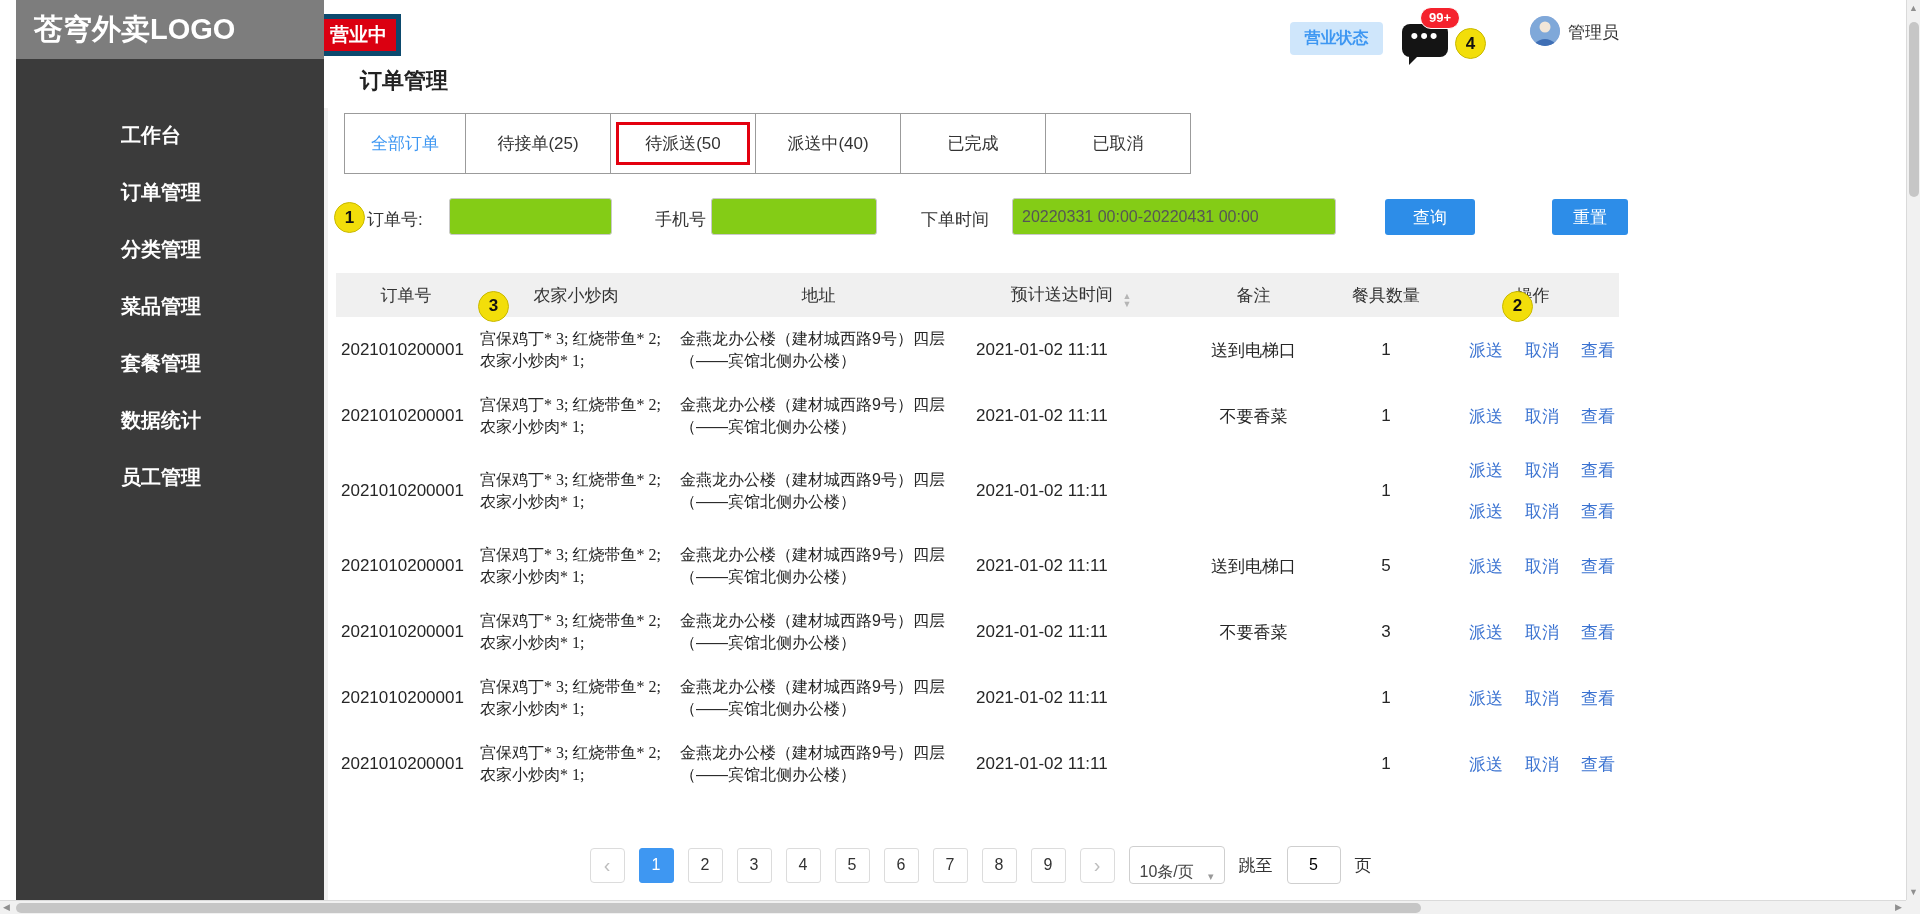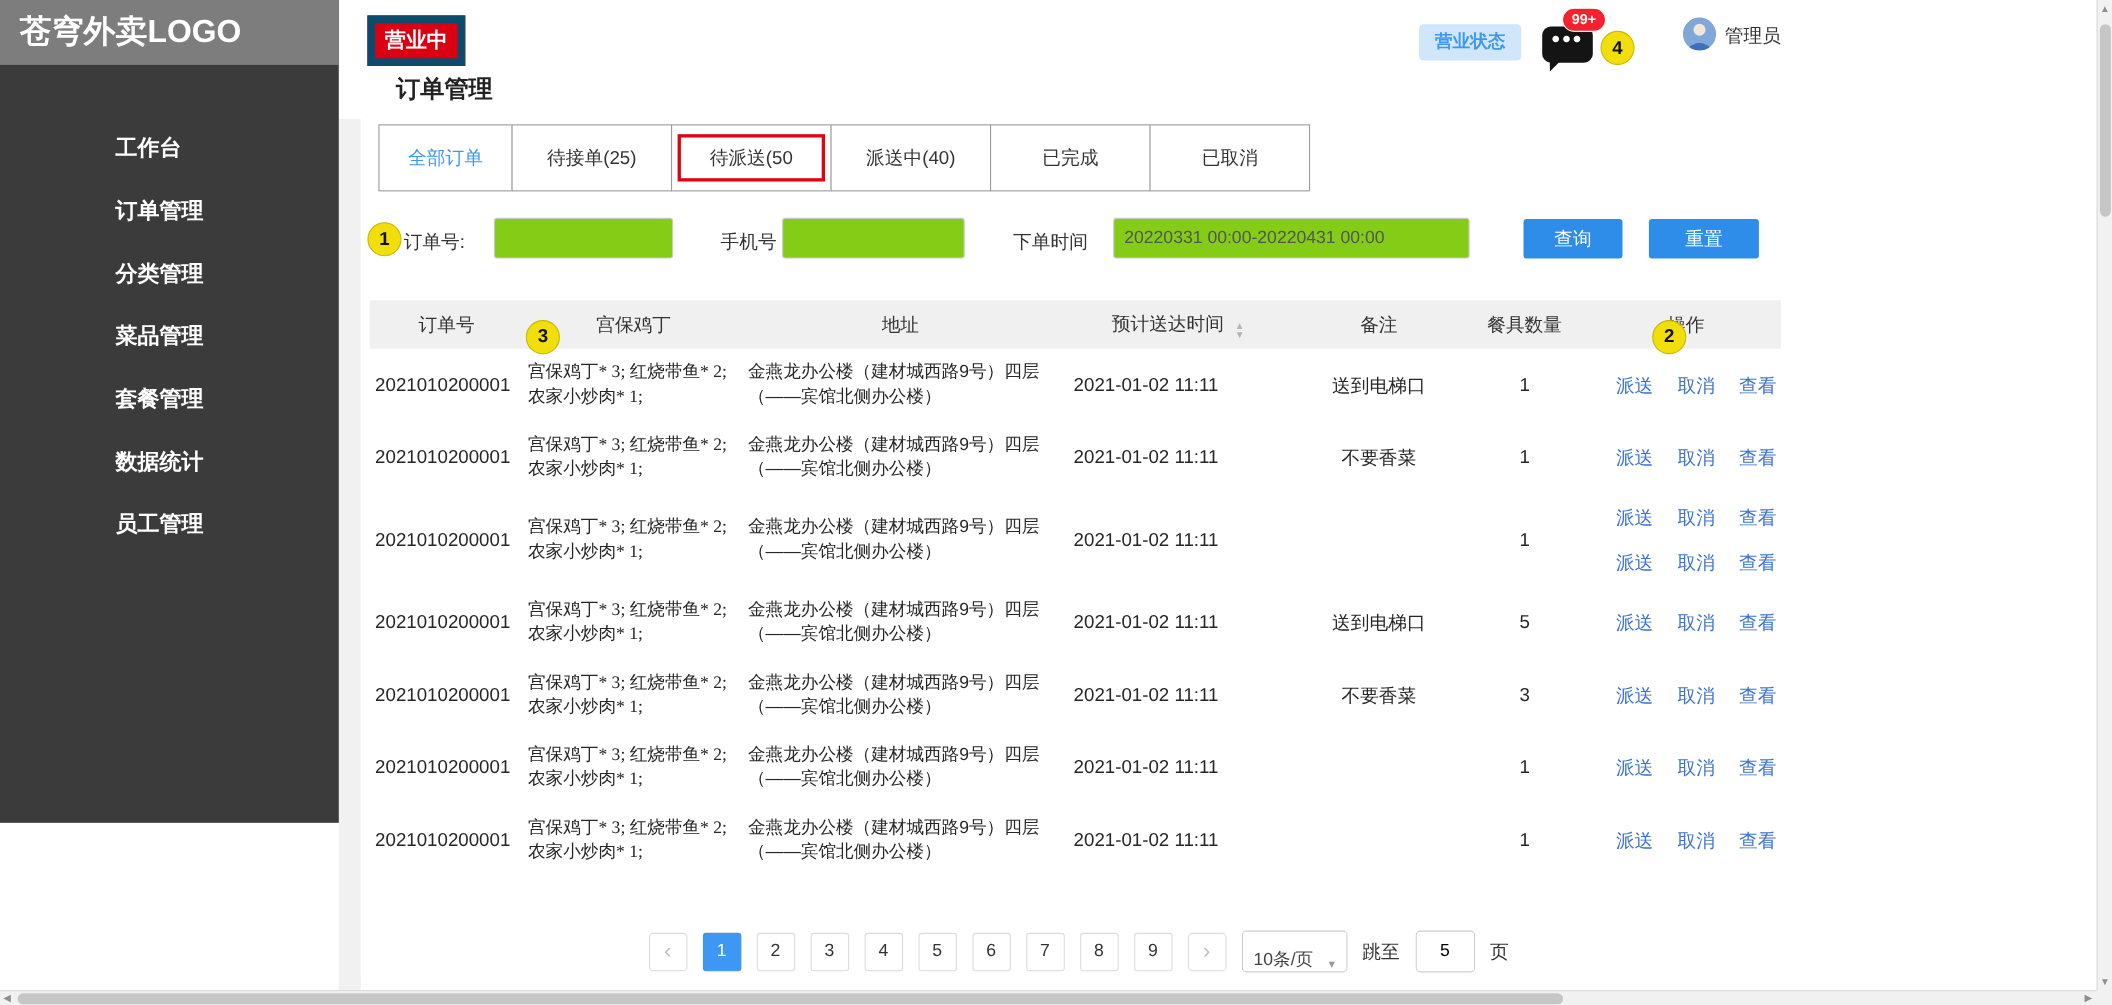--- a/index.html
+++ b/index.html
@@ -1,30 +1,30 @@
 <!DOCTYPE html>
 <html style="--accent: #3E97F2; --primary-button: #2D8DE8; --link: #3B73D1; --annotation-yellow: #F2DE0A; --badge-red: #F5222D; --status-red: #DB0011; --sidebar-bg: #3B3B3B; --logo-bg: #7D7D7D;"><head>
 <meta charset="utf-8">
 <style>
   * { margin:0; padding:0; box-sizing:border-box; }
   html,body { width:1920px; height:914px; overflow:hidden; background:#fff;
               font-family:"Liberation Sans","DejaVu Sans",sans-serif; color:#333; }
   .app { position:relative; width:1920px; height:914px; background:#fff; }
 
   
-  .sidebar { position:absolute; left:0; top:0; width:308px; height:748px; background:var(--sidebar-bg,#3B3B3B); z-index:2; }
+  .sidebar { position:absolute; left:16px; top:0; width:308px; height:914px; background:var(--sidebar-bg,#3B3B3B); z-index:2; }
   .logo { height:59px; background:var(--logo-bg,#7D7D7D); color:#fff; font-size:29px; font-weight:bold;
           line-height:59px; padding-left:18px; white-space:nowrap; overflow:hidden; }
   .nav { margin-top:48px; }
   .nav-item { height:57px; line-height:57px; padding-left:105px; color:#fff; font-size:20px; font-weight:bold; cursor:pointer; }
 
   
   .topbar { position:absolute; left:308px; top:0; right:0; height:108px; background:#fff; z-index:1; }
-  .status-badge { position:absolute; left:26px; top:14px; background:var(--status-red,#DB0011); color:#fff;
-                  font-weight:bold; font-size:19px; padding:3px 9px; border:7px solid #0c4a6e; }
+  .status-badge { position:absolute; left:8px; top:14px; background:var(--status-red,#DB0011); color:#fff;
+                  font-weight:bold; font-size:19px; padding:3px 9px; border:5px solid #0c4a6e; }
   .page-title { position:absolute; left:52px; top:66px; font-size:22px; font-weight:bold; color:#222; }
   .biz-btn { position:absolute; left:982px; top:22px; width:93px; height:33px; background:#CFE6FB;
              color:var(--accent,#3E97F2); font-weight:bold; font-size:16px; border:none; border-radius:4px; cursor:pointer;
              font-family:inherit; }
   .notif-bubble { position:absolute; left:1094px; top:24px; width:46px; height:33px; background:#141414;
                   border-radius:8px; color:#fff; text-align:center; line-height:24px; font-size:22px;
                   letter-spacing:2px; cursor:pointer; }
   .notif-bubble::after { content:""; position:absolute; left:7px; bottom:-8px;
                          border:5px solid transparent; border-top-color:#141414; border-left-color:#141414; }
   .badge-99 { position:absolute; left:1112px; top:7px; min-width:40px; height:22px; background:var(--badge-red,#F5222D);
@@ -64,21 +64,21 @@
   .lbl-phone { left:327px; }
   .lbl-time  { left:593px; }
   .s-input { position:absolute; top:5px; height:37px; border:1px solid #C9C9C9; border-radius:3px;
              font-size:16px; padding:0 9px; font-family:inherit; color:#555; background:#84cc16; }
   .inp-order { left:121px; width:163px; }
   .inp-phone { left:383px; width:166px; }
   .inp-time  { left:684px; width:324px; }
   .s-btn { position:absolute; top:6px; height:36px; background:var(--primary-button,#2D8DE8); color:#fff;
            font-size:17px; border:none; border-radius:3px; cursor:pointer; font-family:inherit; }
   .btn-query { left:1057px; width:90px; }
-  .btn-reset { left:1171px; width:100px; }
+  .btn-reset { left:1224px; width:76px; }
 
   
   .table { position:absolute; left:8px; top:165px; width:1283px; }
   .thead, .trow { display:grid; grid-template-columns:140px 200px 285px 220px 145px 120px 173px; }
   .thead { background:#F0F0F0; height:44px; align-items:center; font-size:17px; color:#333; }
   .th { text-align:center; position:relative; }
   .ann-c3 { position:absolute; left:2px; top:7px; }
   .ann-c2 { position:absolute; left:56px; top:7px; }
   .sort-icon { display:inline-flex; flex-direction:column; font-size:9px; line-height:8px;
                color:#B5B5B5; margin-left:5px; vertical-align:1px; cursor:pointer; }
@@ -185,21 +185,21 @@
       <input class="s-input inp-time" value="20220331 00:00-20220431 00:00" style="">
       <button class="s-btn btn-query">查询</button>
       <button class="s-btn btn-reset">重置</button>
     </div>
 
     <div class="table">
       <div class="thead">
         <div class="th">订单号</div>
         <div class="th">
           <span class="ann-circle ann-c3">3</span>
-          <span>宫保鸡丁</span>
+          <span>农家小炒肉</span>
         </div>
         <div class="th">地址</div>
         <div class="th">
           <span>预计送达时间</span>
           <span class="sort-icon">
               <span>▲</span>
               <span>▼</span>
             </span>
         </div>
         <div class="th">备注</div>

